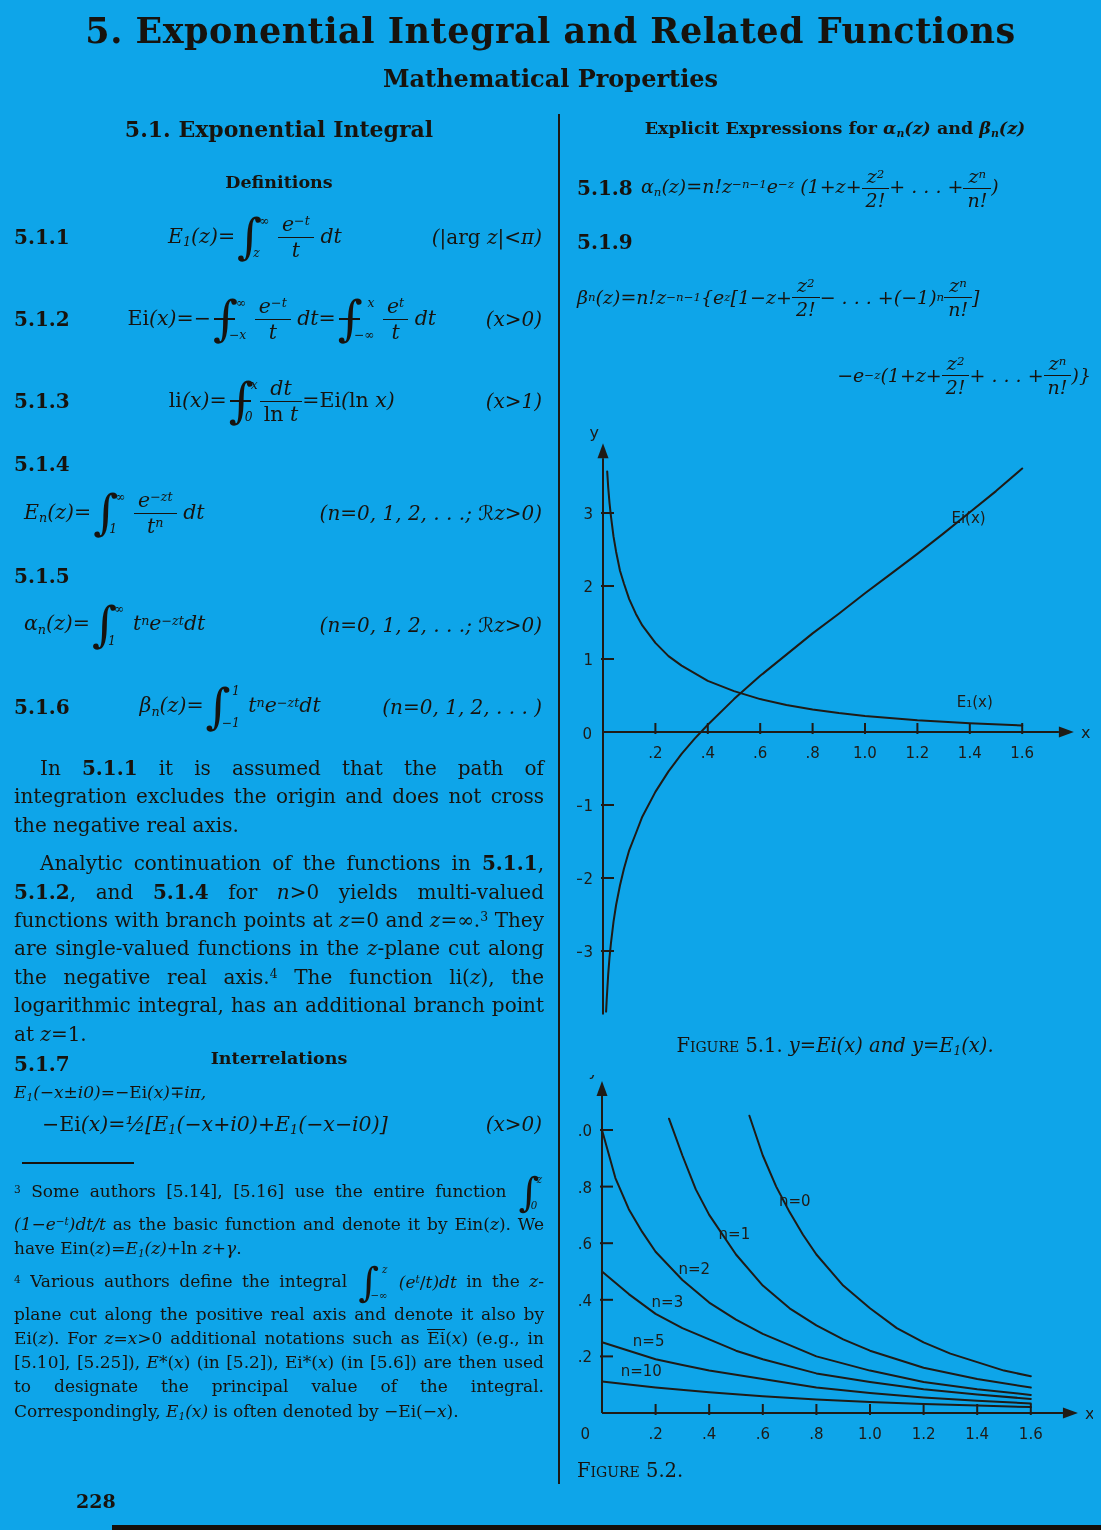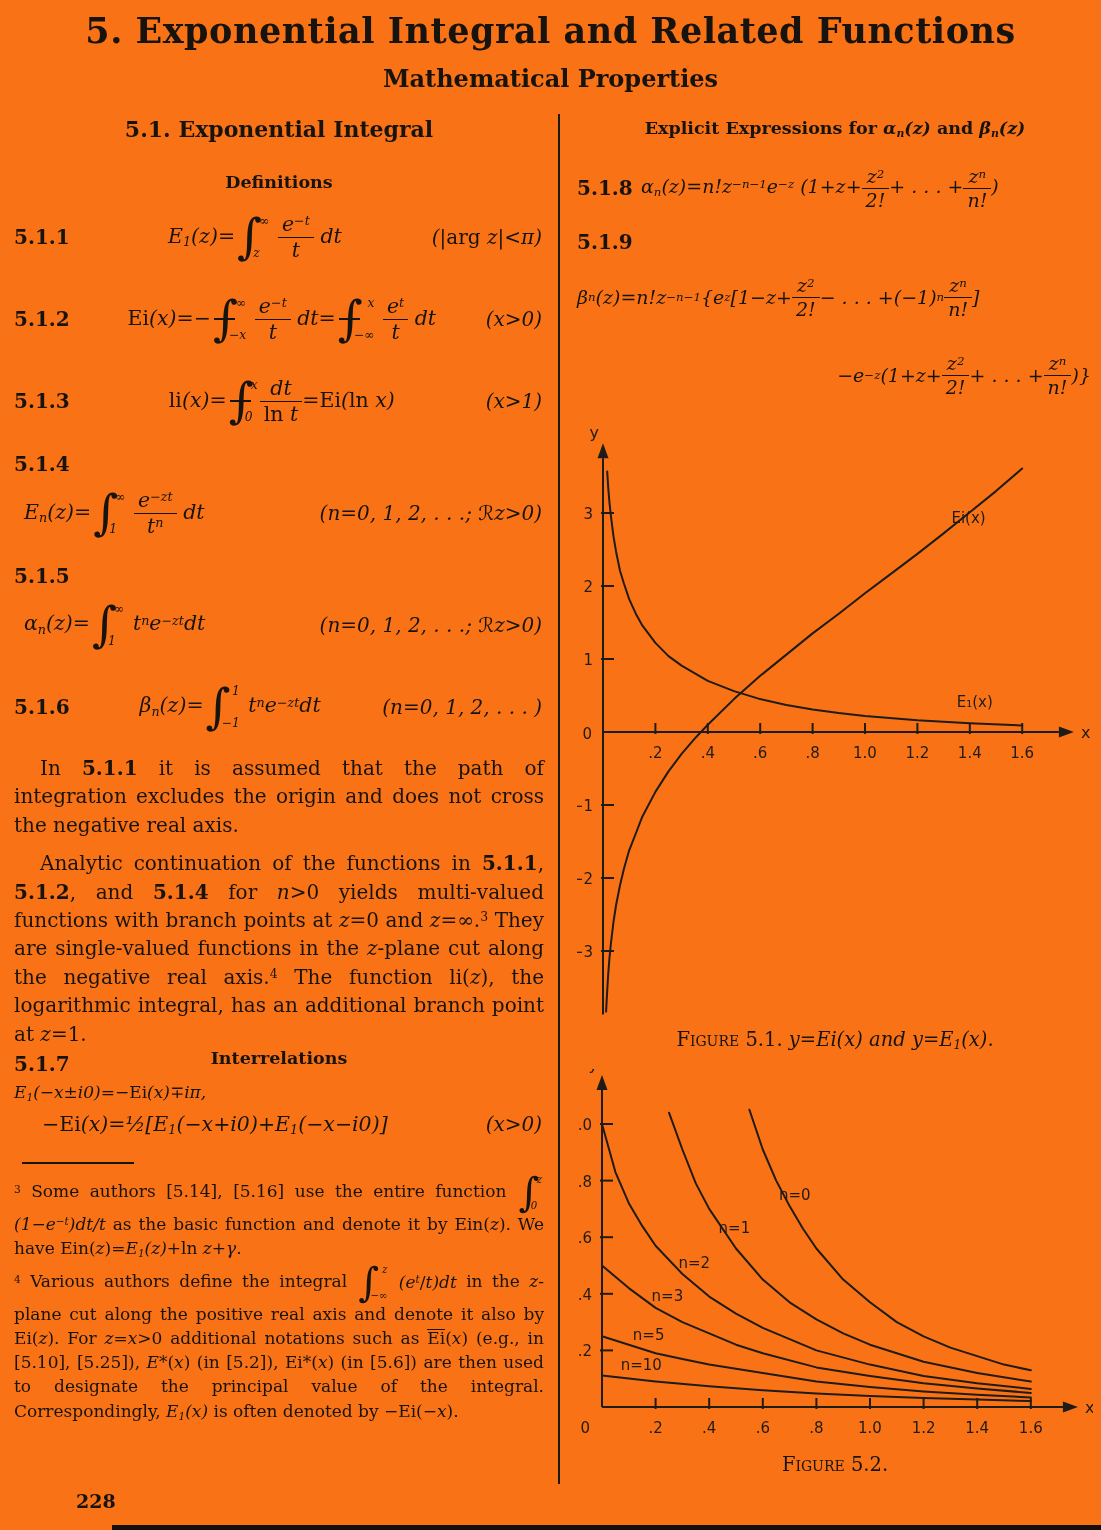--- a/index.html
+++ b/index.html
@@ -1,17 +1,17 @@
 <!DOCTYPE html>
 <html><head>
 <meta charset="utf-8">
 <style>
   html,body{margin:0;padding:0;}
   body{width:1101px;height:1530px;background:#e9e7e2;}
-  .page{position:relative;width:1101px;height:1530px;background:#f97316;overflow:hidden;
+  .page{position:relative;width:1101px;height:1530px;background:#0ea5e9;overflow:hidden;
         font-family:"DejaVu Serif","DejaVu Sans",serif;color:#17130e;}
   .pagetitle{position:absolute;top:10px;left:0;width:100%;text-align:center;
              font-size:35px;font-weight:bold;letter-spacing:.5px;}
   .pagesubtitle{position:absolute;top:64px;left:0;width:100%;text-align:center;
              font-size:24px;font-weight:bold;}
   .divider{position:absolute;left:558px;top:114px;width:2px;height:1370px;background:#1c1915;}
   .bottombar{position:absolute;left:112px;right:0;bottom:0;height:5px;background:#14100c;}
 
   .leftcol{position:absolute;left:14px;top:112px;width:530px;}
   .rightcol{position:absolute;left:577px;top:112px;width:516px;}
@@ -54,22 +54,22 @@
                   width:1.05em;height:2.2px;background:currentColor;}
   .msup{vertical-align:.45em;font-size:.62em;line-height:0;}
   .msub{vertical-align:-.25em;font-size:.62em;line-height:0;}
   .mol{display:inline-block;border-top:1.7px solid currentColor;line-height:1.05;}
   .mrm{font-style:normal;}
   .mb{font-weight:bold;font-style:normal;}
   .mit{font-style:italic;}
   .msc{font-variant:small-caps;}
 
   
-  .figcap{font-size:19.5px;text-align:center;margin-top:4px;}
-  .fig2cap{display:flex;justify-content:center;gap:14px;font-size:19.5px;margin-top:2px;}
+  .figcap{font-size:19.5px;text-align:center;margin-top:10px;}
+  .fig2cap{display:flex;gap:14px;font-size:19.5px;margin-top:2px;}
   .fig2cap .capcol{text-align:left;}
   svg{display:block;}
   .ax{stroke:#1f1b16;stroke-width:2;}
   .fillshape{fill:#1f1b16;}
   .curve{fill:none;stroke:#1f1b16;stroke-width:2;stroke-linejoin:round;stroke-linecap:round;}
   .tick{font:15px "DejaVu Sans",sans-serif;fill:#1f1b16;}
   .axlbl{font:16px "DejaVu Sans",sans-serif;fill:#1f1b16;}
   .slbl{font:15px "DejaVu Sans",sans-serif;fill:#1f1b16;}
 </style>
 </head>

